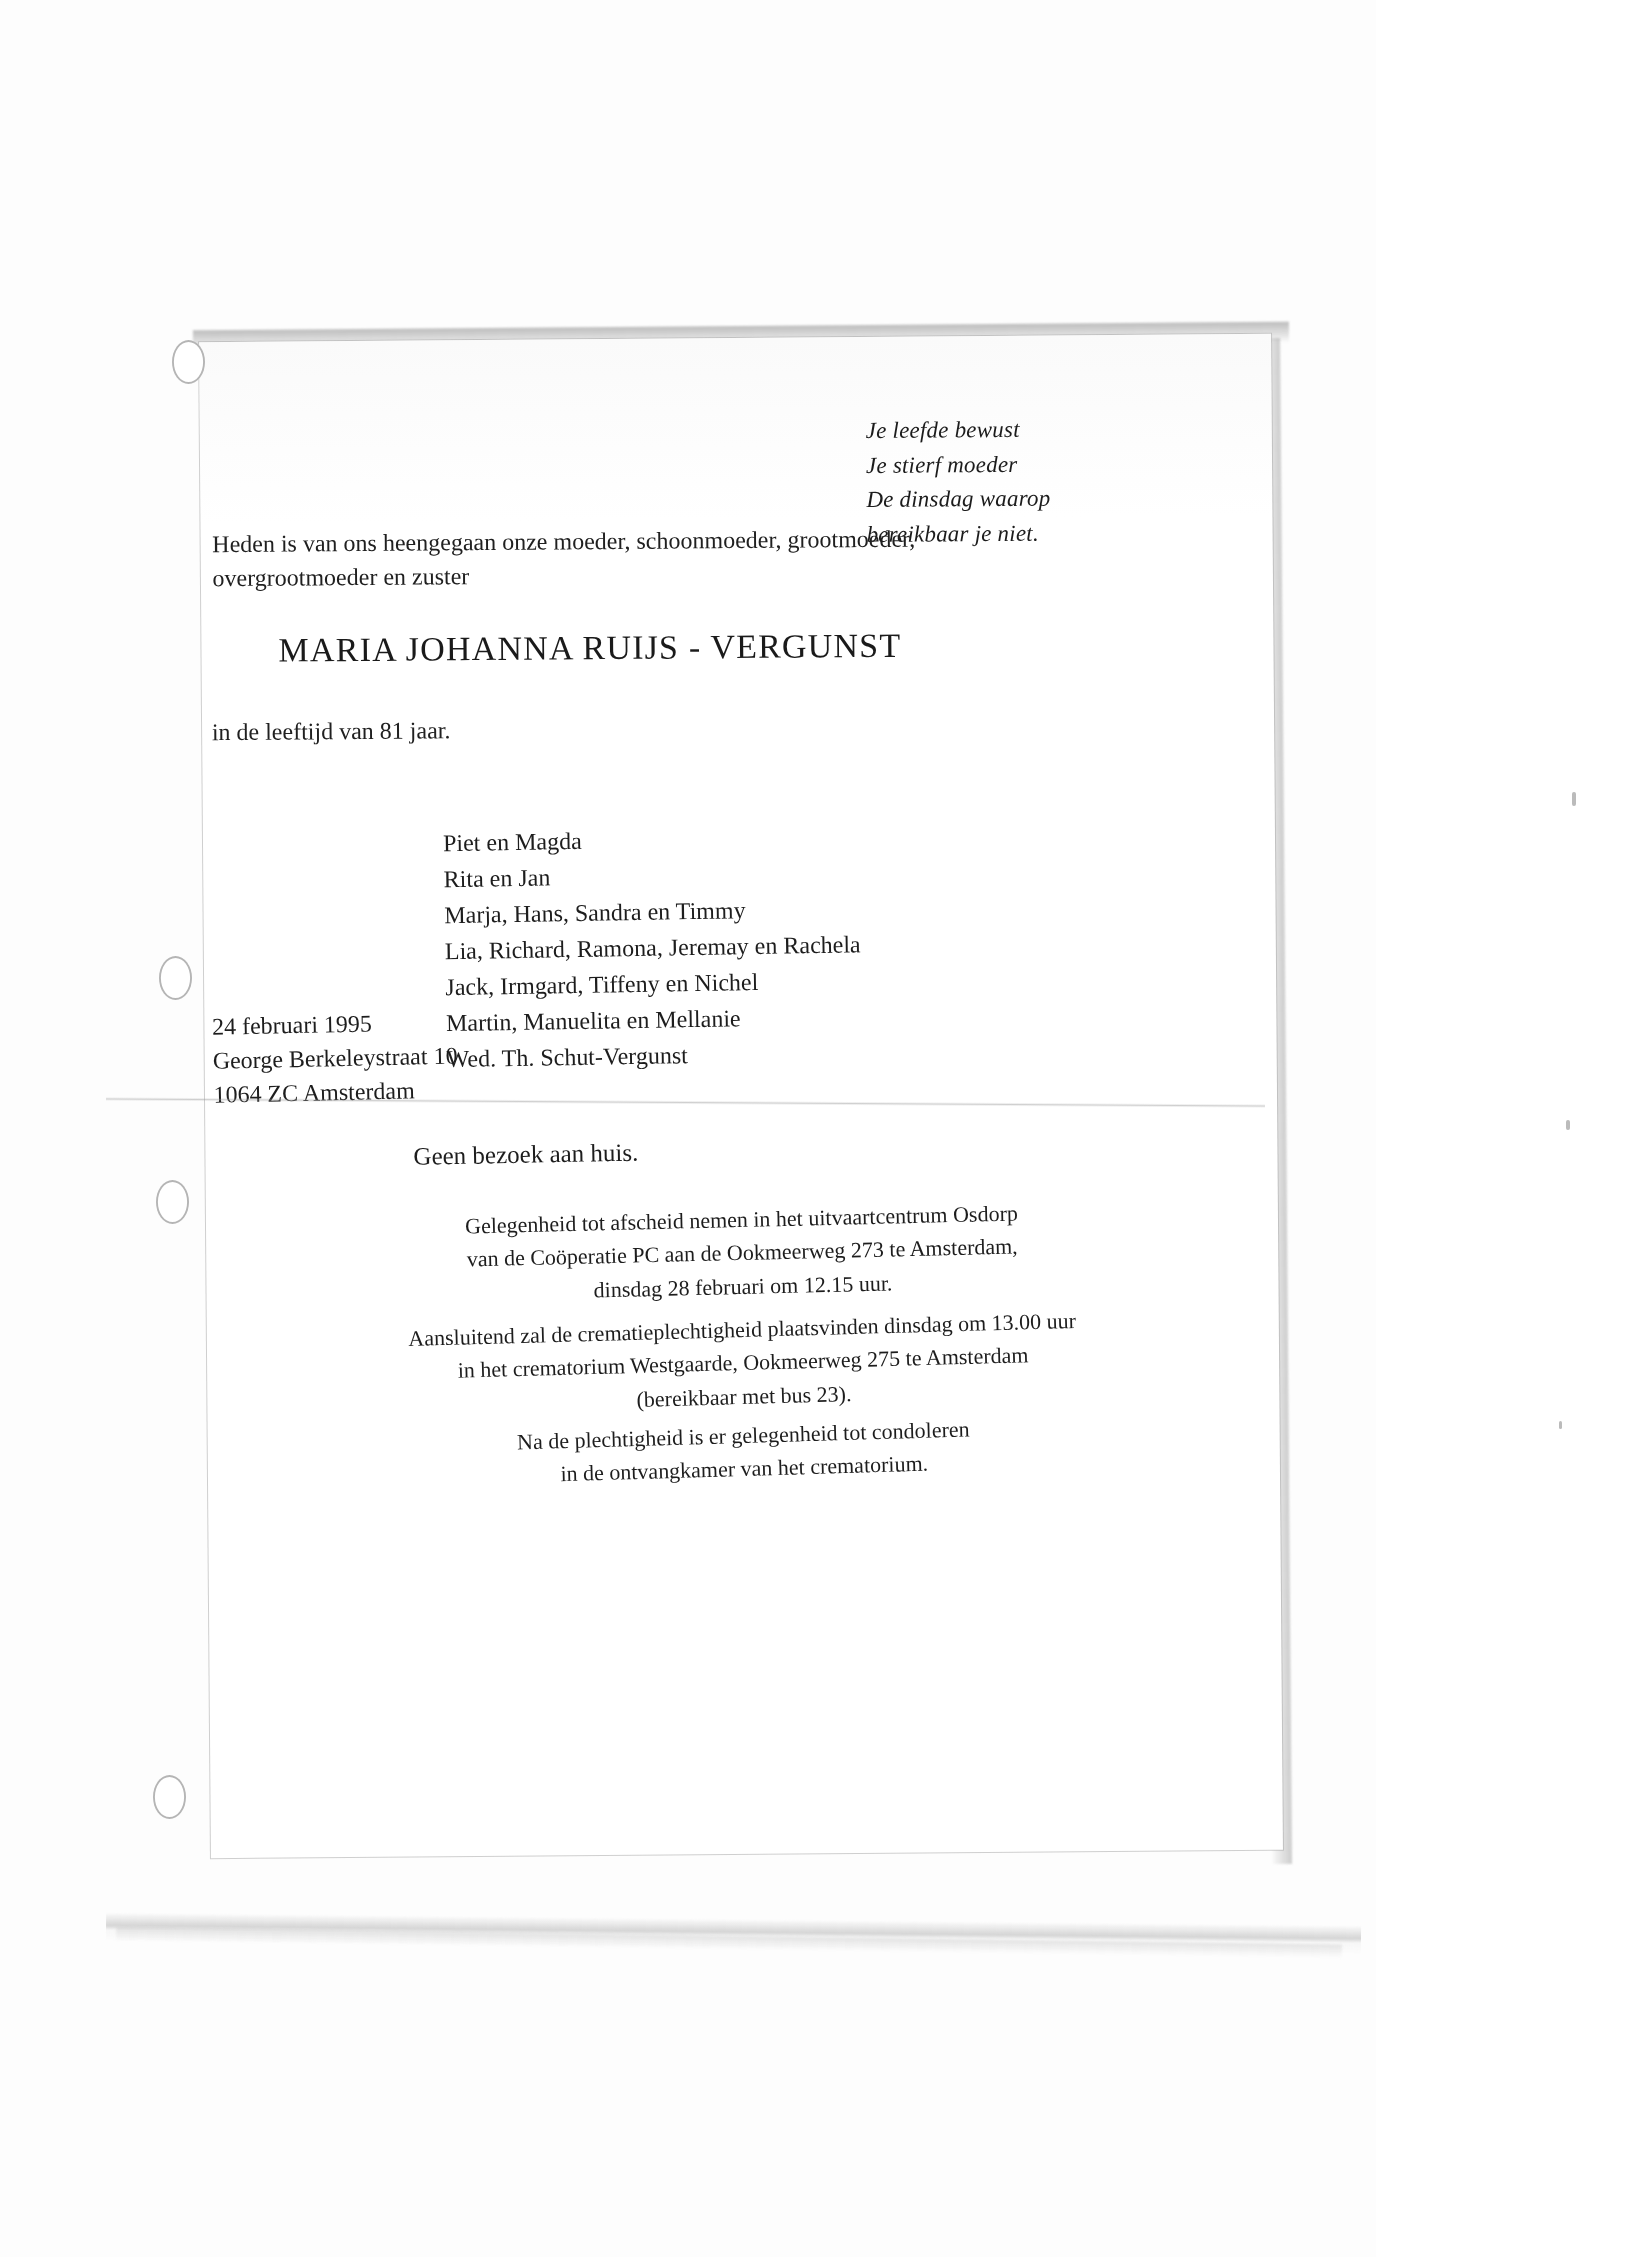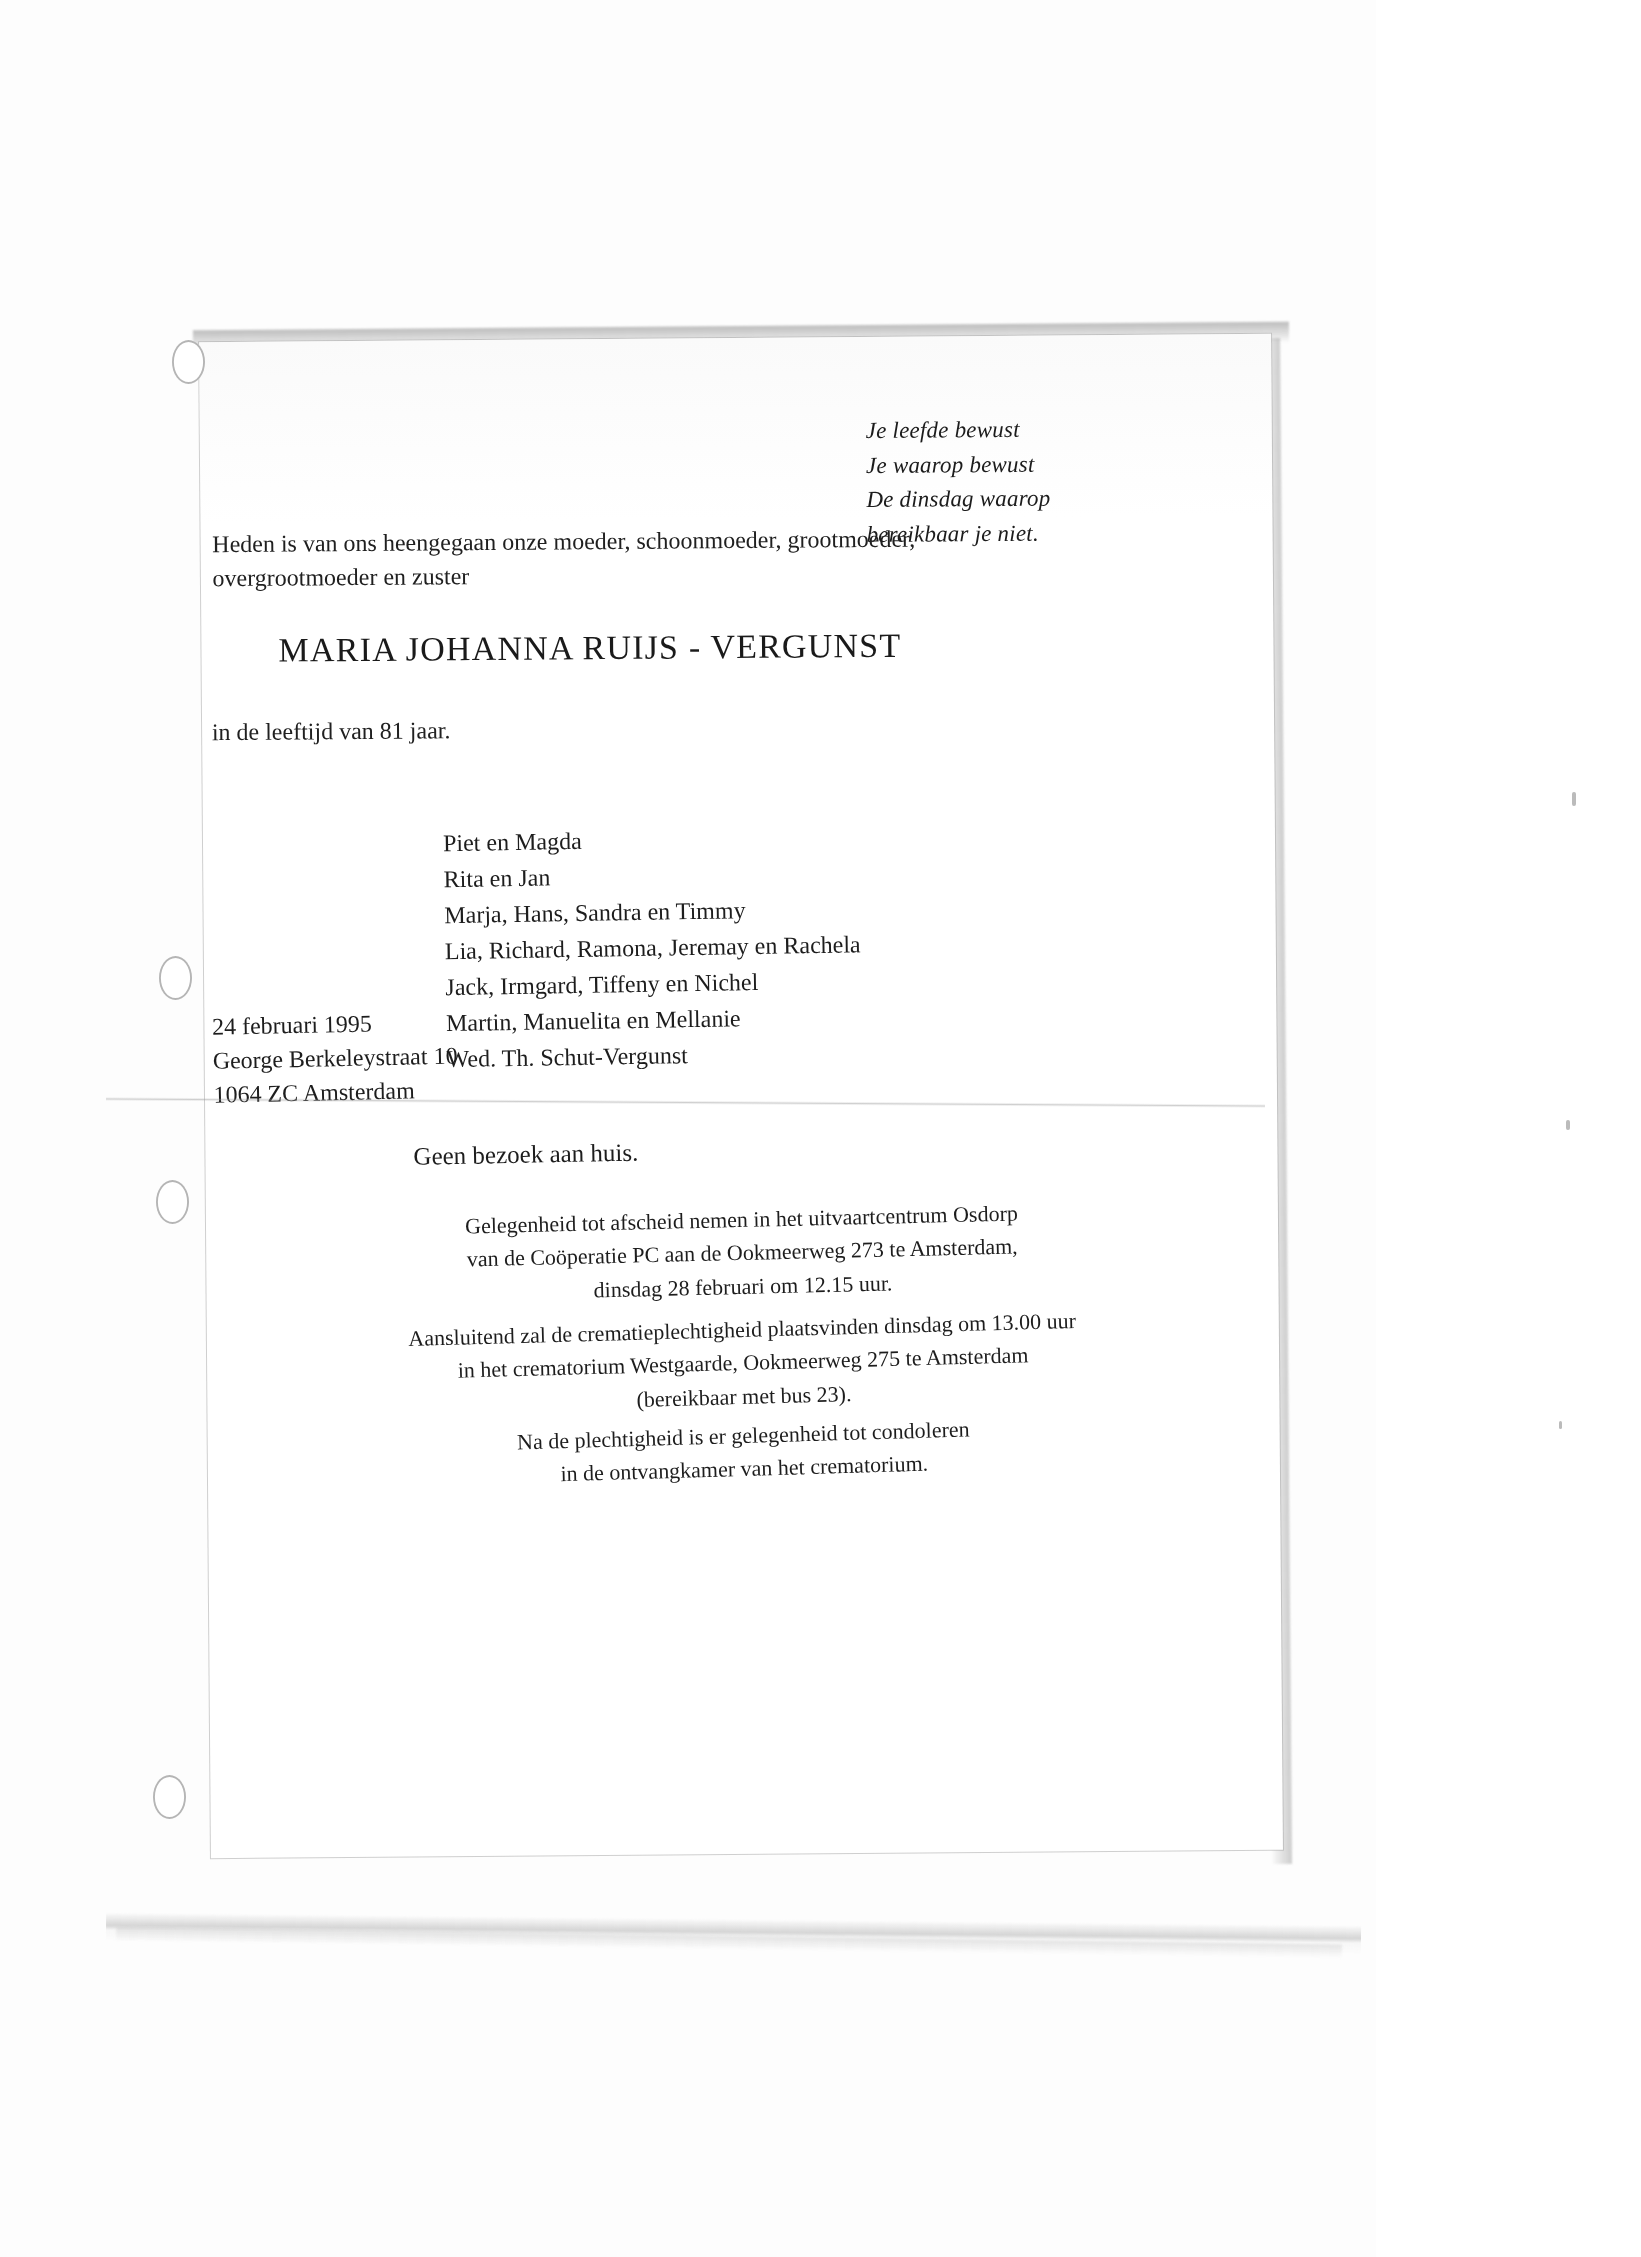--- a/index.html
+++ b/index.html
@@ -213,21 +213,21 @@
 <div id="scan-page">
 
   <div id="card-top-shadow"></div>
   <div id="card-right-shadow"></div>
 
   <div id="card">
     <div id="card-inner-shade"></div>
 
     <div class="txt" id="poem">
       <div>Je leefde bewust</div>
-      <div>Je waarop bewust</div>
+      <div>Je stierf moeder</div>
       <div>De dinsdag waarop</div>
       <div>bereikbaar je niet.</div>
     </div>
 
     <div class="txt" id="intro">Heden is van ons heengegaan onze moeder, schoonmoeder, grootmoeder, overgrootmoeder en zuster</div>
 
     <div class="txt" id="deceased-name">MARIA JOHANNA RUIJS - VERGUNST</div>
 
     <div class="txt" id="age-line">in de leeftijd van 81 jaar.</div>
 

